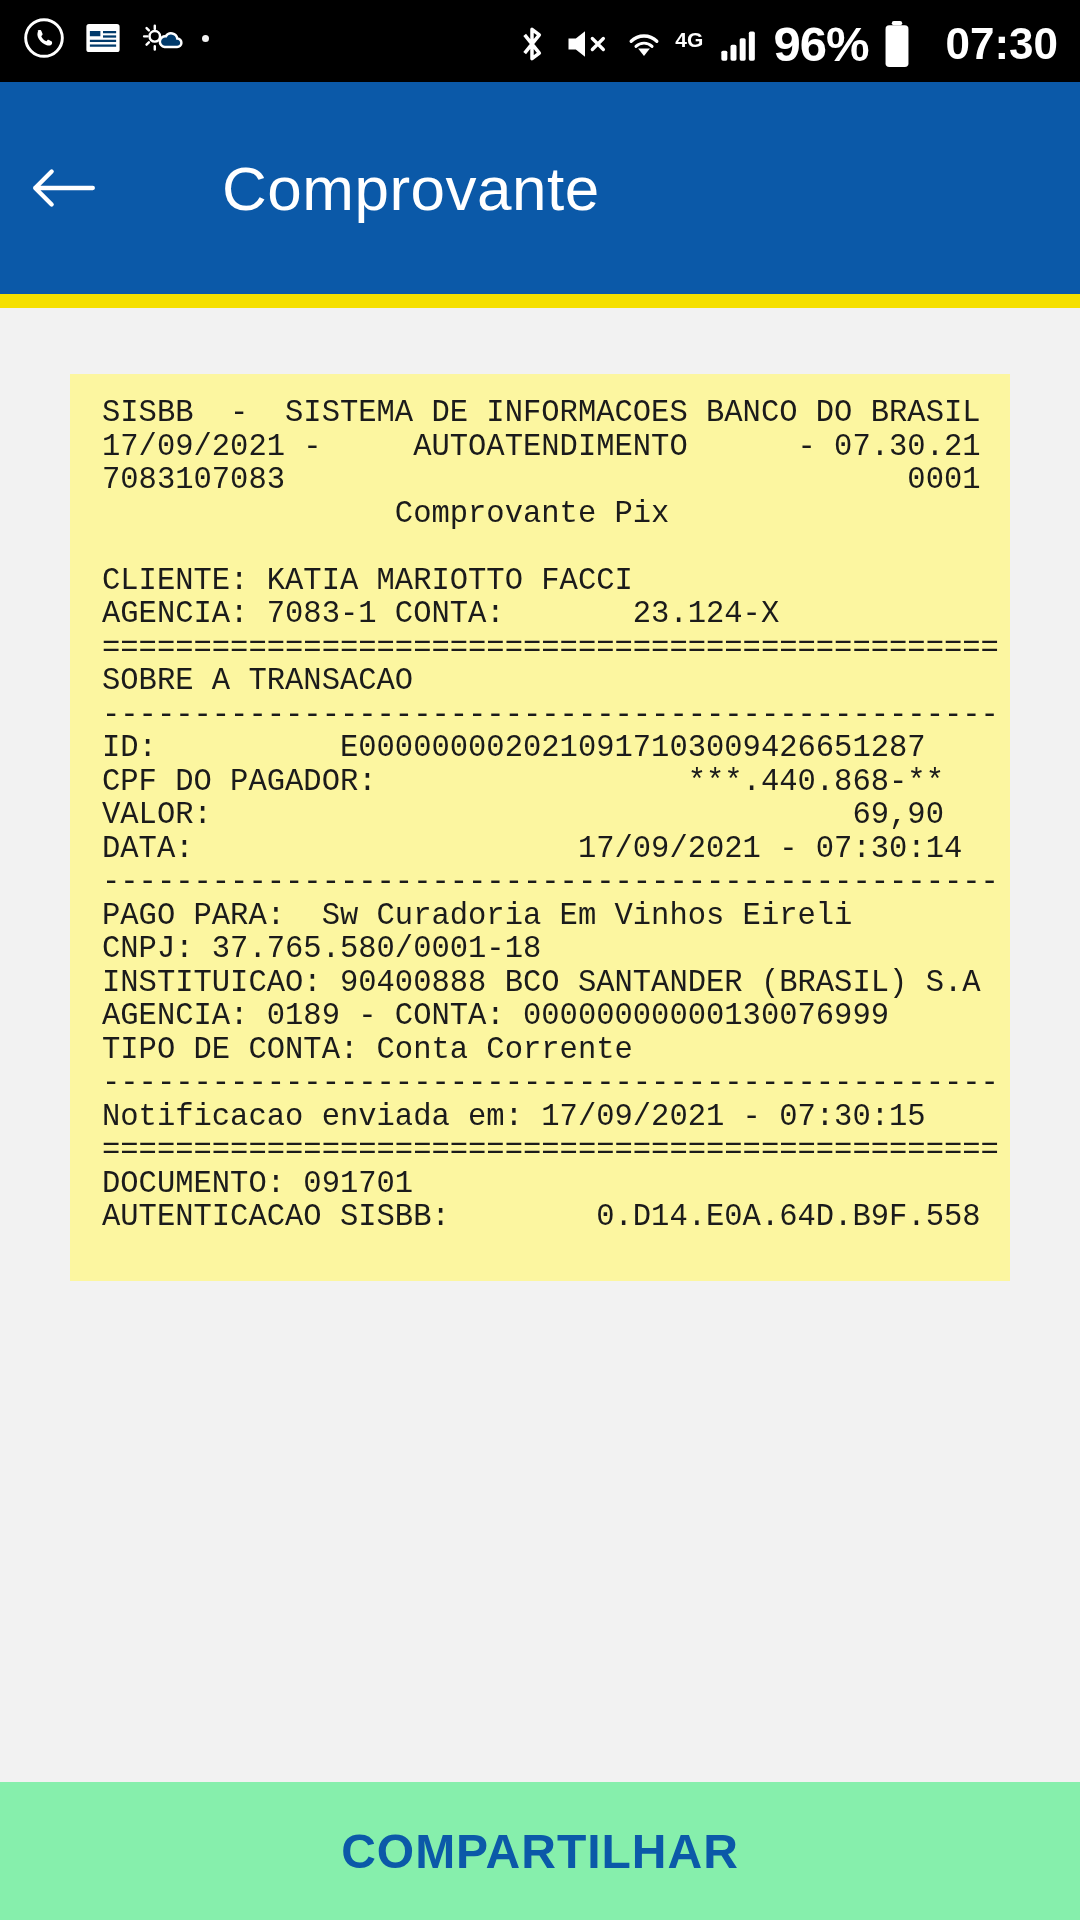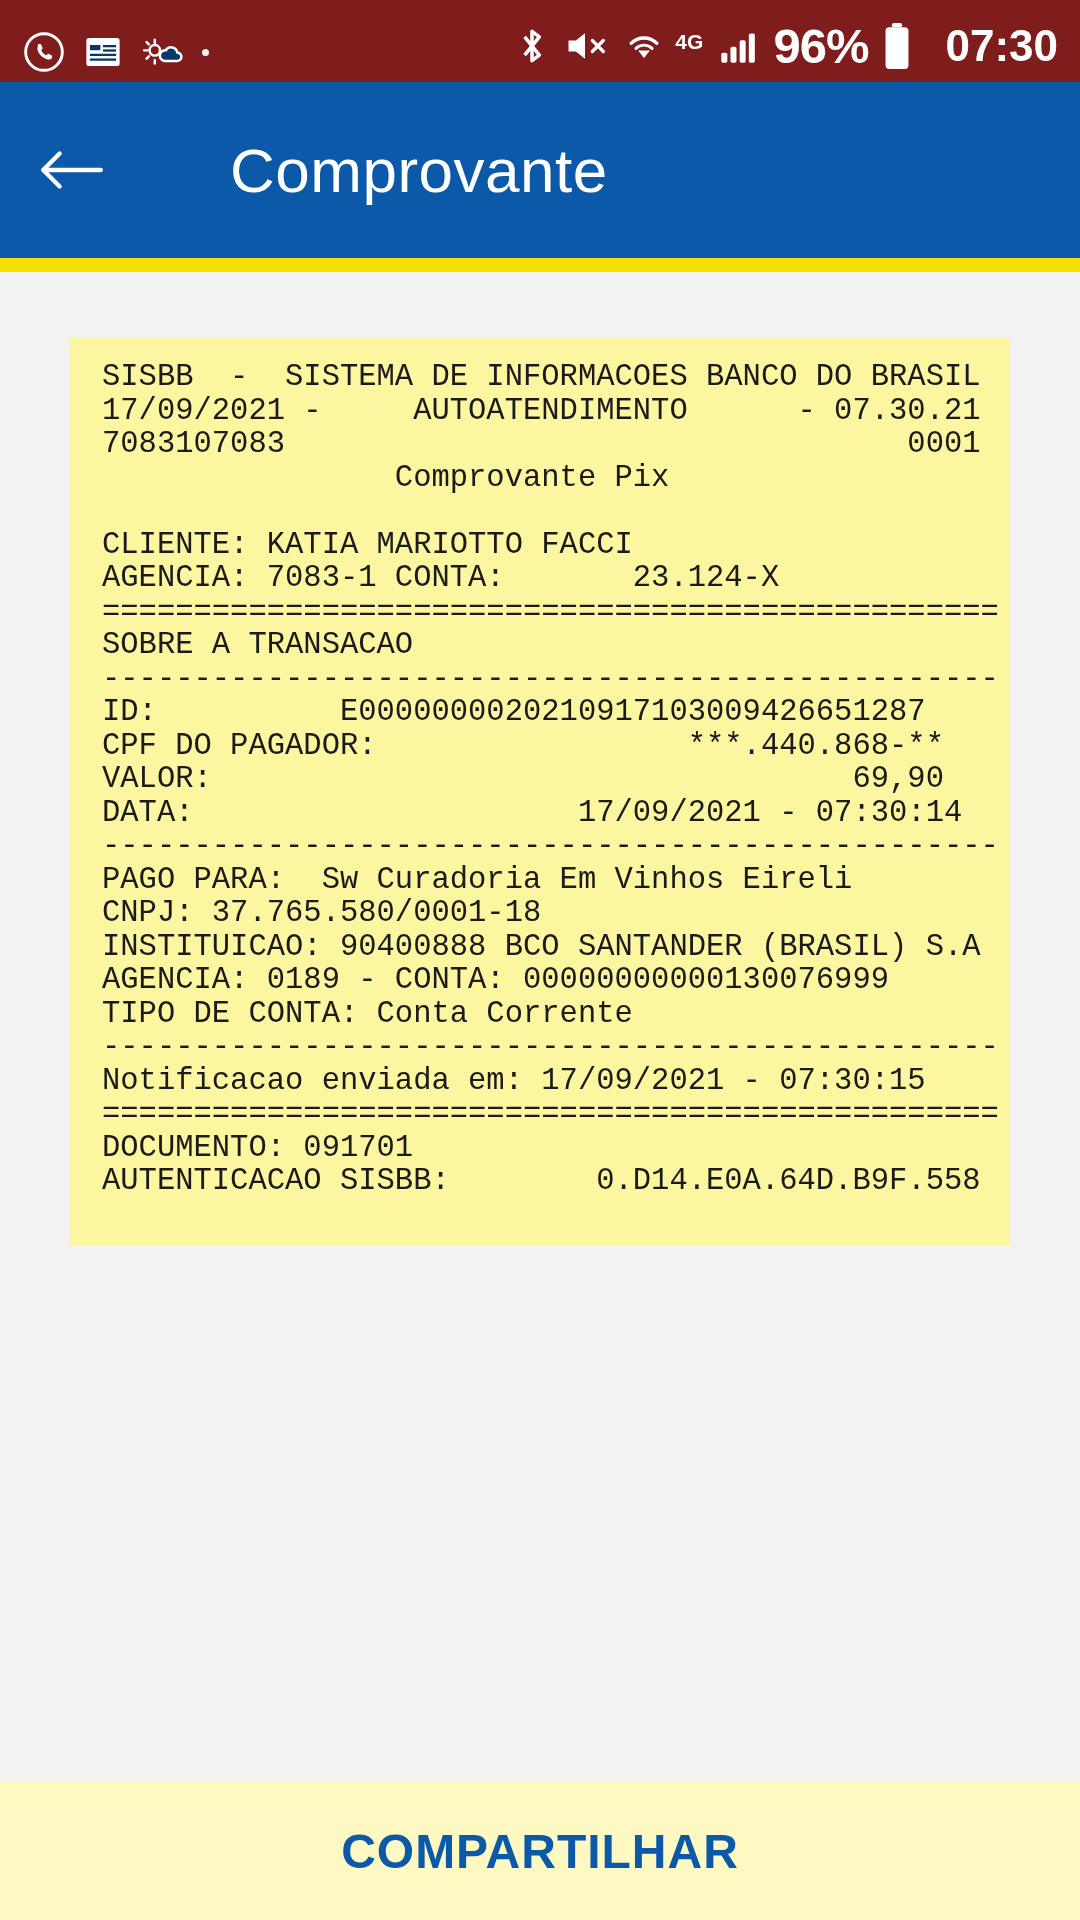--- a/index.html
+++ b/index.html
@@ -8,24 +8,24 @@
     height: 1920px;
     background: #f2f2f2;
     font-family: "Liberation Sans", sans-serif;
     overflow: hidden;
   }
 
   
   .statusbar {
     position: relative;
     height: 82px;
-    background: #7f1d1d;
+    background: #000000;
     display: flex;
-    align-items: flex-end;
-    padding: 8px 22px;
+    align-items: flex-start;
+    padding: 16px 22px;
     color: #ffffff;
   }
   .sb-left { display: flex; align-items: center; gap: 16px; }
   .sb-right { margin-left: auto; display: flex; align-items: center; gap: 14px; }
   .sb-icon { display: inline-flex; align-items: center; justify-content: center; }
   .sb-battery-text {
     font-size: 49px;
     font-weight: bold;
     letter-spacing: -1px;
   }
@@ -42,25 +42,25 @@
     margin-top: 12px;
     margin-left: -6px;
   }
   .dot-sep {
     width: 7px; height: 7px; border-radius: 50%;
     background: #ffffff; opacity: .95;
   }
 
   
   .appbar {
-    height: 176px;
+    height: 212px;
     background: #0b59a8;
     display: flex;
     align-items: center;
-    padding-left: 36px;
+    padding-left: 28px;
   }
   .back-btn {
     width: 72px; height: 72px;
     display: flex; align-items: center; justify-content: center;
     cursor: pointer;
   }
   .appbar-title {
     color: #ffffff;
     font-size: 62px;
     font-weight: normal;
@@ -92,21 +92,21 @@
     padding: 0 32px;
     letter-spacing: 0px;
   }
 
   
   .share-bar {
     position: absolute;
     left: 0; bottom: 0;
     width: 1080px;
     height: 138px;
-    background: #fef9c3;
+    background: #86efac;
     display: flex;
     align-items: center;
     justify-content: center;
     cursor: pointer;
   }
   .share-label {
     color: #0b59a8;
     font-size: 48px;
     font-weight: bold;
     letter-spacing: 1px;

